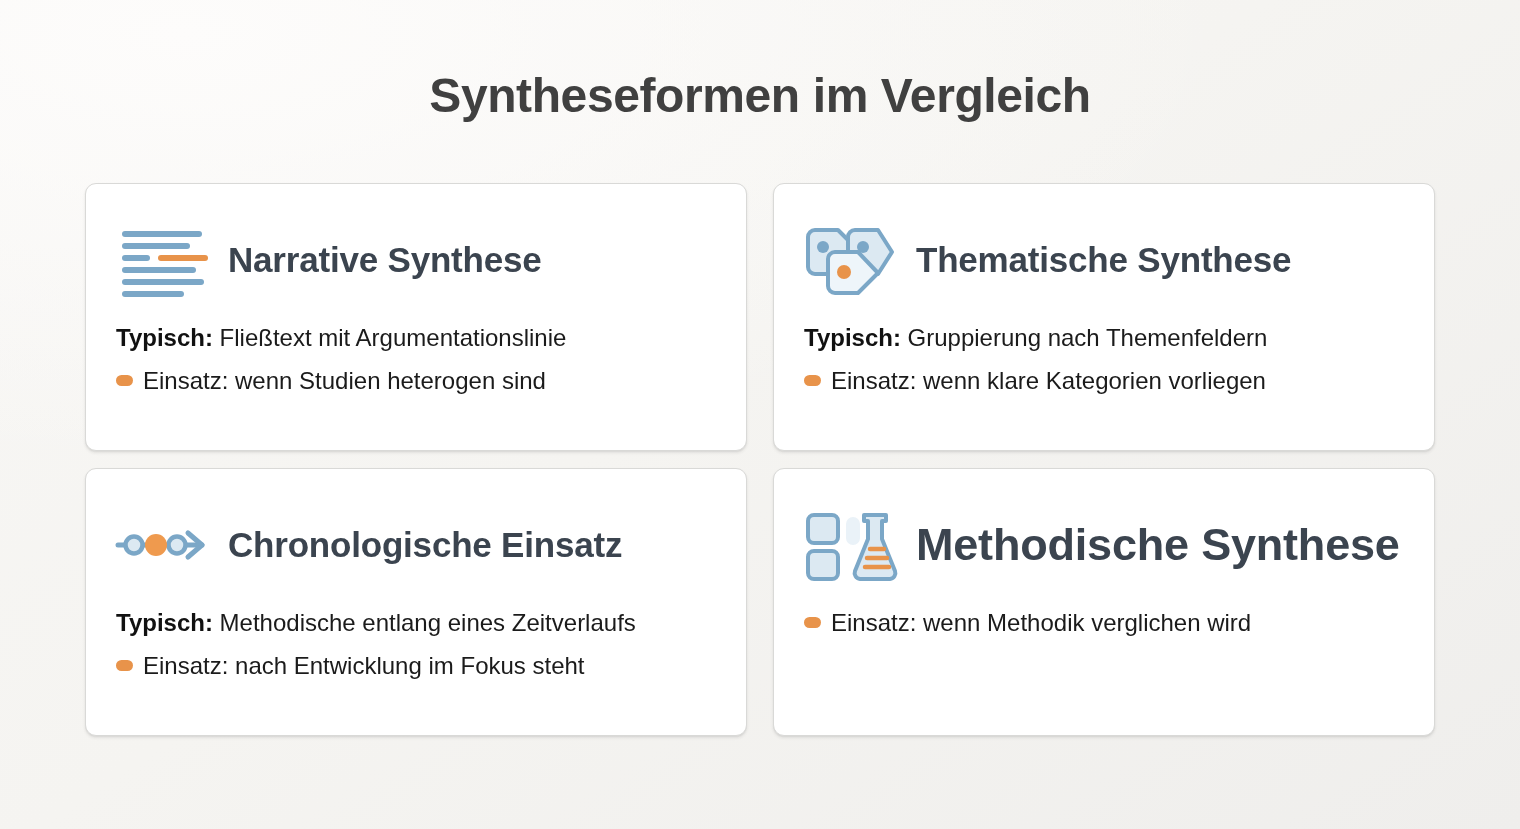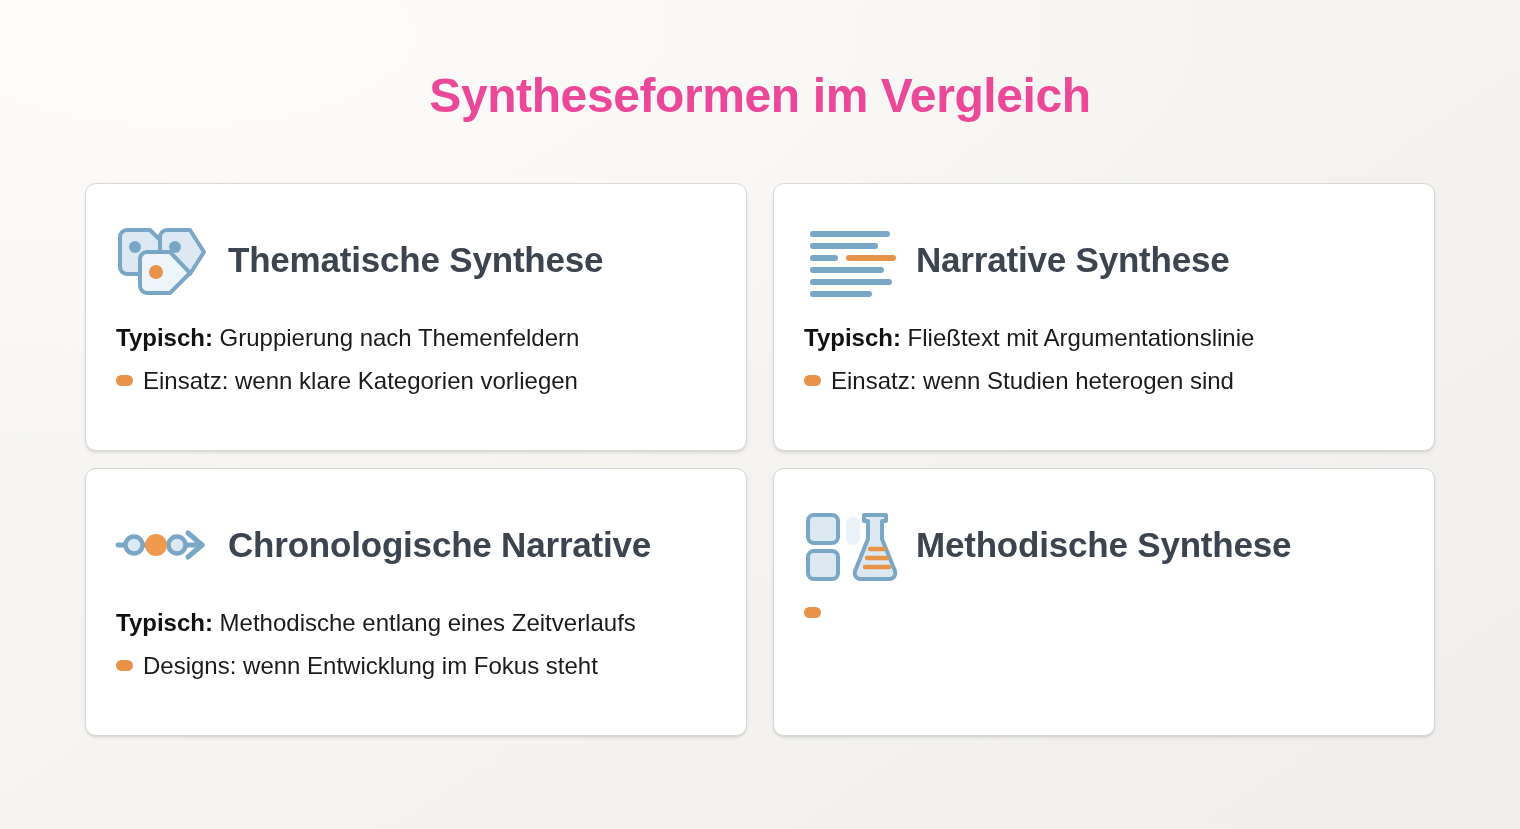--- a/index.html
+++ b/index.html
@@ -28,21 +28,21 @@
   
   .page-title {
     position: absolute;
     top: 68px;
     left: 0;
     width: 1520px;
     text-align: center;
     font-size: 48px;
     font-weight: bold;
     letter-spacing: -0.4px;
-    color: #ec4899;
+    color: #404040;
   }
 
   
   .card-grid {
     position: absolute;
     top: 183px;
     left: 85px;
     width: 1350px;
     display: grid;
     grid-template-columns: 662px 662px;
@@ -120,62 +120,33 @@
     width: 17px;
     height: 11px;
     border-radius: 6px;
     background: #e8934a;
   }
 
   
   .card--narrative  .card-title { font-size: 35px; }
   .card--thematic   .card-title { font-size: 35px; }
   .card--chrono     .card-title { font-size: 35px; }
-  .card--method     .card-title { font-size: 35px; }
+  .card--method     .card-title { font-size: 45px; }
 
   .card--chrono .card-icon,
   .card--method .card-icon { height: 66px; }
 </style>
 </head>
 <body>
 
 <div class="page">
 
   <h1 class="page-title">Syntheseformen im Vergleich</h1>
 
   <div class="card-grid">
-
-    <div class="card card--thematic">
-      <div class="card-head">
-        <span class="card-icon">
-          <svg width="96" height="74" viewBox="0 0 96 74" aria-hidden="true">
-
-            <path d="M6 14 A7 7 0 0 1 13 7 L36 7 L58 29 L36 51 L13 51 A7 7 0 0 1 6 44 Z" fill="#dce9f2" stroke="#7ba7c7" stroke-width="4" stroke-linejoin="round"></path>
-            <circle cx="21" cy="24" r="6" fill="#7ba7c7"></circle>
-
-            <path d="M46 14 A7 7 0 0 1 53 7 L76 7 L90 29 L76 51 L53 51 A7 7 0 0 1 46 44 Z" fill="#dce9f2" stroke="#7ba7c7" stroke-width="4" stroke-linejoin="round"></path>
-            <circle cx="61" cy="24" r="6" fill="#7ba7c7"></circle>
-
-            <path d="M26 36 A7 7 0 0 1 33 29 L56 29 L76 50 L56 70 L33 70 A7 7 0 0 1 26 63 Z" fill="#eef5fa" stroke="#7ba7c7" stroke-width="4" stroke-linejoin="round"></path>
-            <circle cx="42" cy="49" r="7" fill="#e8934a"></circle>
-          </svg>
-        </span>
-        <span class="card-title">Thematische Synthese</span>
-      </div>
-      <div class="card-body">
-        <div class="row-typisch">
-          <span class="lbl">Typisch:</span>
-          <span>Gruppierung nach Themenfeldern</span>
-        </div>
-        <div class="row-einsatz">
-          <span class="bullet"></span>
-          <span>Einsatz: wenn klare Kategorien vorliegen</span>
-        </div>
-      </div>
-    </div>
 
     <div class="card card--narrative">
       <div class="card-head">
         <span class="card-icon">
           <svg width="92" height="62" viewBox="0 0 92 62" aria-hidden="true">
             <g fill="#7ba7c7">
               <rect x="6" y="2" width="80" height="6" rx="3"></rect>
               <rect x="6" y="14" width="68" height="6" rx="3"></rect>
               <rect x="6" y="26" width="28" height="6" rx="3"></rect>
               <rect x="6" y="38" width="74" height="6" rx="3"></rect>
@@ -192,41 +163,70 @@
           <span class="lbl">Typisch:</span>
           <span>Fließtext mit Argumentationslinie</span>
         </div>
         <div class="row-einsatz">
           <span class="bullet"></span>
           <span>Einsatz: wenn Studien heterogen sind</span>
         </div>
       </div>
     </div>
 
+    <div class="card card--thematic">
+      <div class="card-head">
+        <span class="card-icon">
+          <svg width="96" height="74" viewBox="0 0 96 74" aria-hidden="true">
+
+            <path d="M6 14 A7 7 0 0 1 13 7 L36 7 L58 29 L36 51 L13 51 A7 7 0 0 1 6 44 Z" fill="#dce9f2" stroke="#7ba7c7" stroke-width="4" stroke-linejoin="round"></path>
+            <circle cx="21" cy="24" r="6" fill="#7ba7c7"></circle>
+
+            <path d="M46 14 A7 7 0 0 1 53 7 L76 7 L90 29 L76 51 L53 51 A7 7 0 0 1 46 44 Z" fill="#dce9f2" stroke="#7ba7c7" stroke-width="4" stroke-linejoin="round"></path>
+            <circle cx="61" cy="24" r="6" fill="#7ba7c7"></circle>
+
+            <path d="M26 36 A7 7 0 0 1 33 29 L56 29 L76 50 L56 70 L33 70 A7 7 0 0 1 26 63 Z" fill="#eef5fa" stroke="#7ba7c7" stroke-width="4" stroke-linejoin="round"></path>
+            <circle cx="42" cy="49" r="7" fill="#e8934a"></circle>
+          </svg>
+        </span>
+        <span class="card-title">Thematische Synthese</span>
+      </div>
+      <div class="card-body">
+        <div class="row-typisch">
+          <span class="lbl">Typisch:</span>
+          <span>Gruppierung nach Themenfeldern</span>
+        </div>
+        <div class="row-einsatz">
+          <span class="bullet"></span>
+          <span>Einsatz: wenn klare Kategorien vorliegen</span>
+        </div>
+      </div>
+    </div>
+
     <div class="card card--chrono">
       <div class="card-head">
         <span class="card-icon">
           <svg width="96" height="40" viewBox="0 0 96 40" aria-hidden="true">
             <line x1="4" y1="20" x2="88" y2="20" stroke="#7ba7c7" stroke-width="5" stroke-linecap="round"></line>
             <path d="M74 8 L88 20 L74 32" fill="none" stroke="#7ba7c7" stroke-width="5" stroke-linecap="round" stroke-linejoin="round"></path>
             <circle cx="20" cy="20" r="8.5" fill="#dce9f2" stroke="#7ba7c7" stroke-width="4.5"></circle>
             <circle cx="63" cy="20" r="8.5" fill="#dce9f2" stroke="#7ba7c7" stroke-width="4.5"></circle>
             <circle cx="42" cy="20" r="11" fill="#ef9a4e"></circle>
           </svg>
         </span>
-        <span class="card-title">Chronologische Narrative</span>
+        <span class="card-title">Chronologische Einsatz</span>
       </div>
       <div class="card-body">
         <div class="row-typisch">
           <span class="lbl">Typisch:</span>
           <span>Methodische entlang eines Zeitverlaufs</span>
         </div>
         <div class="row-einsatz">
           <span class="bullet"></span>
-          <span>Designs: wenn Entwicklung im Fokus steht</span>
+          <span>Einsatz: nach Entwicklung im Fokus steht</span>
         </div>
       </div>
     </div>
 
     <div class="card card--method">
       <div class="card-head">
         <span class="card-icon">
           <svg width="96" height="72" viewBox="0 0 96 72" aria-hidden="true">
 
             <rect x="6" y="6" width="30" height="28" rx="6" fill="#dce9f2" stroke="#7ba7c7" stroke-width="4"></rect>
@@ -240,18 +240,19 @@
               <line x1="65" y1="49" x2="85" y2="49"></line>
               <line x1="63" y1="58" x2="87" y2="58"></line>
             </g>
           </svg>
         </span>
         <span class="card-title">Methodische Synthese</span>
       </div>
       <div class="card-body">
         <div class="row-einsatz">
           <span class="bullet"></span>
+          <span>Einsatz: wenn Methodik verglichen wird</span>
         </div>
       </div>
     </div>
 
   </div>
 </div>
 
 </body></html>

